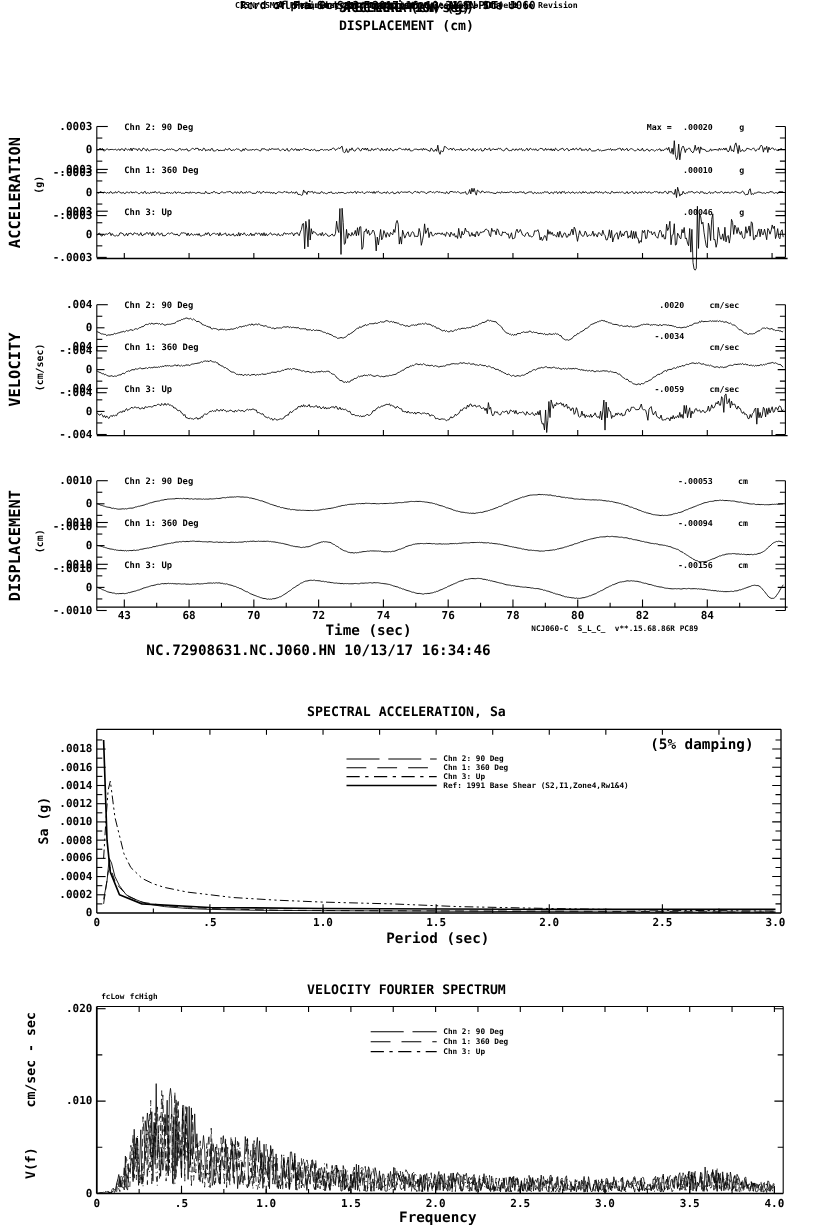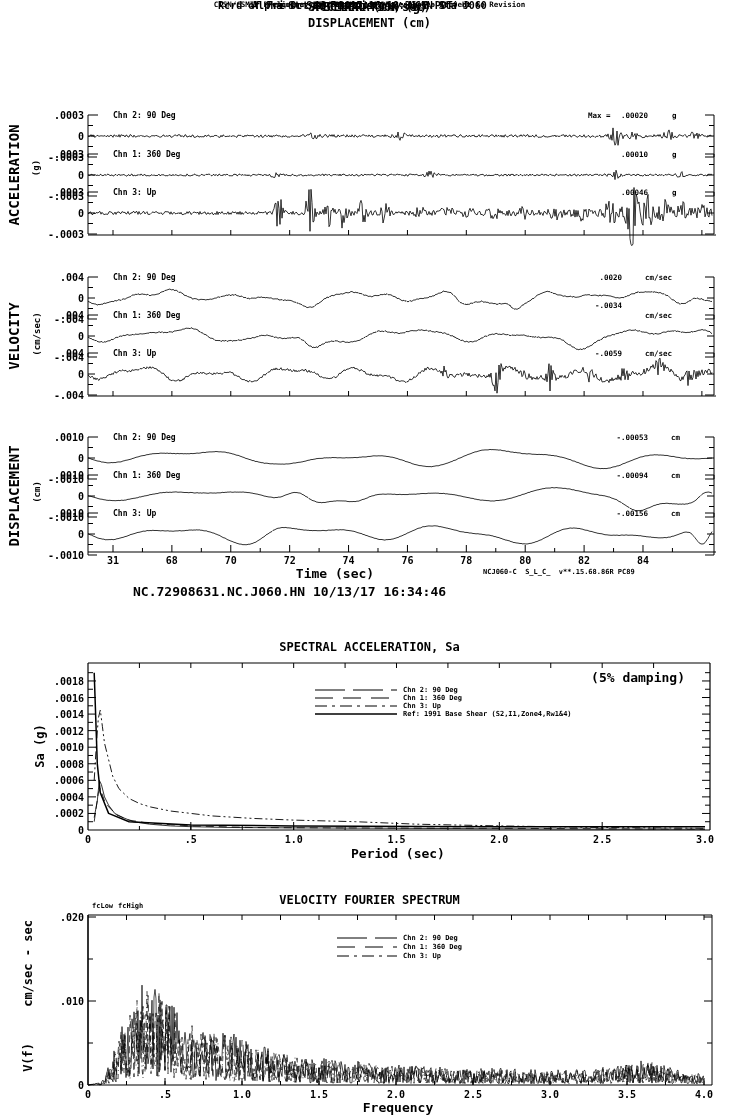--- a/index.html
+++ b/index.html
@@ -398,21 +398,21 @@
     <div class="abs" style="left: 30px; top: 512px; width: 54px; text-align: right; font-size: 10px;">-.0010</div>
     <div class="abs" style="left: 113px; top: 471px; font-size: 8px;">Chn 1: 360 Deg</div>
     <div class="abs" style="left: 588px; top: 471px; width: 60px; text-align: right; font-size: 7.5px;">-.00094</div>
     <div class="abs" style="left: 671px; top: 471px; font-size: 7.5px;">cm</div>
     <div class="abs" style="left: 30px; top: 508px; width: 54px; text-align: right; font-size: 10px;">.0010</div>
     <div class="abs" style="left: 30px; top: 529px; width: 54px; text-align: right; font-size: 10px;">0</div>
     <div class="abs" style="left: 30px; top: 550px; width: 54px; text-align: right; font-size: 10px;">-.0010</div>
     <div class="abs" style="left: 113px; top: 509px; font-size: 8px;">Chn 3: Up</div>
     <div class="abs" style="left: 588px; top: 509px; width: 60px; text-align: right; font-size: 7.5px;">-.00156</div>
     <div class="abs" style="left: 671px; top: 509px; font-size: 7.5px;">cm</div>
-    <div class="abs" style="left: 98px; top: 555px; width: 30px; text-align: center; font-size: 10px;">31</div>
+    <div class="abs" style="left: 98px; top: 555px; width: 30px; text-align: center; font-size: 10px;">43</div>
     <div class="abs" style="left: 156.888px; top: 555px; width: 30px; text-align: center; font-size: 10px;">68</div>
     <div class="abs" style="left: 215.776px; top: 555px; width: 30px; text-align: center; font-size: 10px;">70</div>
     <div class="abs" style="left: 274.664px; top: 555px; width: 30px; text-align: center; font-size: 10px;">72</div>
     <div class="abs" style="left: 333.552px; top: 555px; width: 30px; text-align: center; font-size: 10px;">74</div>
     <div class="abs" style="left: 392.44px; top: 555px; width: 30px; text-align: center; font-size: 10px;">76</div>
     <div class="abs" style="left: 451.328px; top: 555px; width: 30px; text-align: center; font-size: 10px;">78</div>
     <div class="abs" style="left: 510.216px; top: 555px; width: 30px; text-align: center; font-size: 10px;">80</div>
     <div class="abs" style="left: 569.104px; top: 555px; width: 30px; text-align: center; font-size: 10px;">82</div>
     <div class="abs" style="left: 627.992px; top: 555px; width: 30px; text-align: center; font-size: 10px;">84</div>
     <div class="abs" style="left: 30px; top: 676px; width: 54px; text-align: right; font-size: 10px;">.0018</div>

